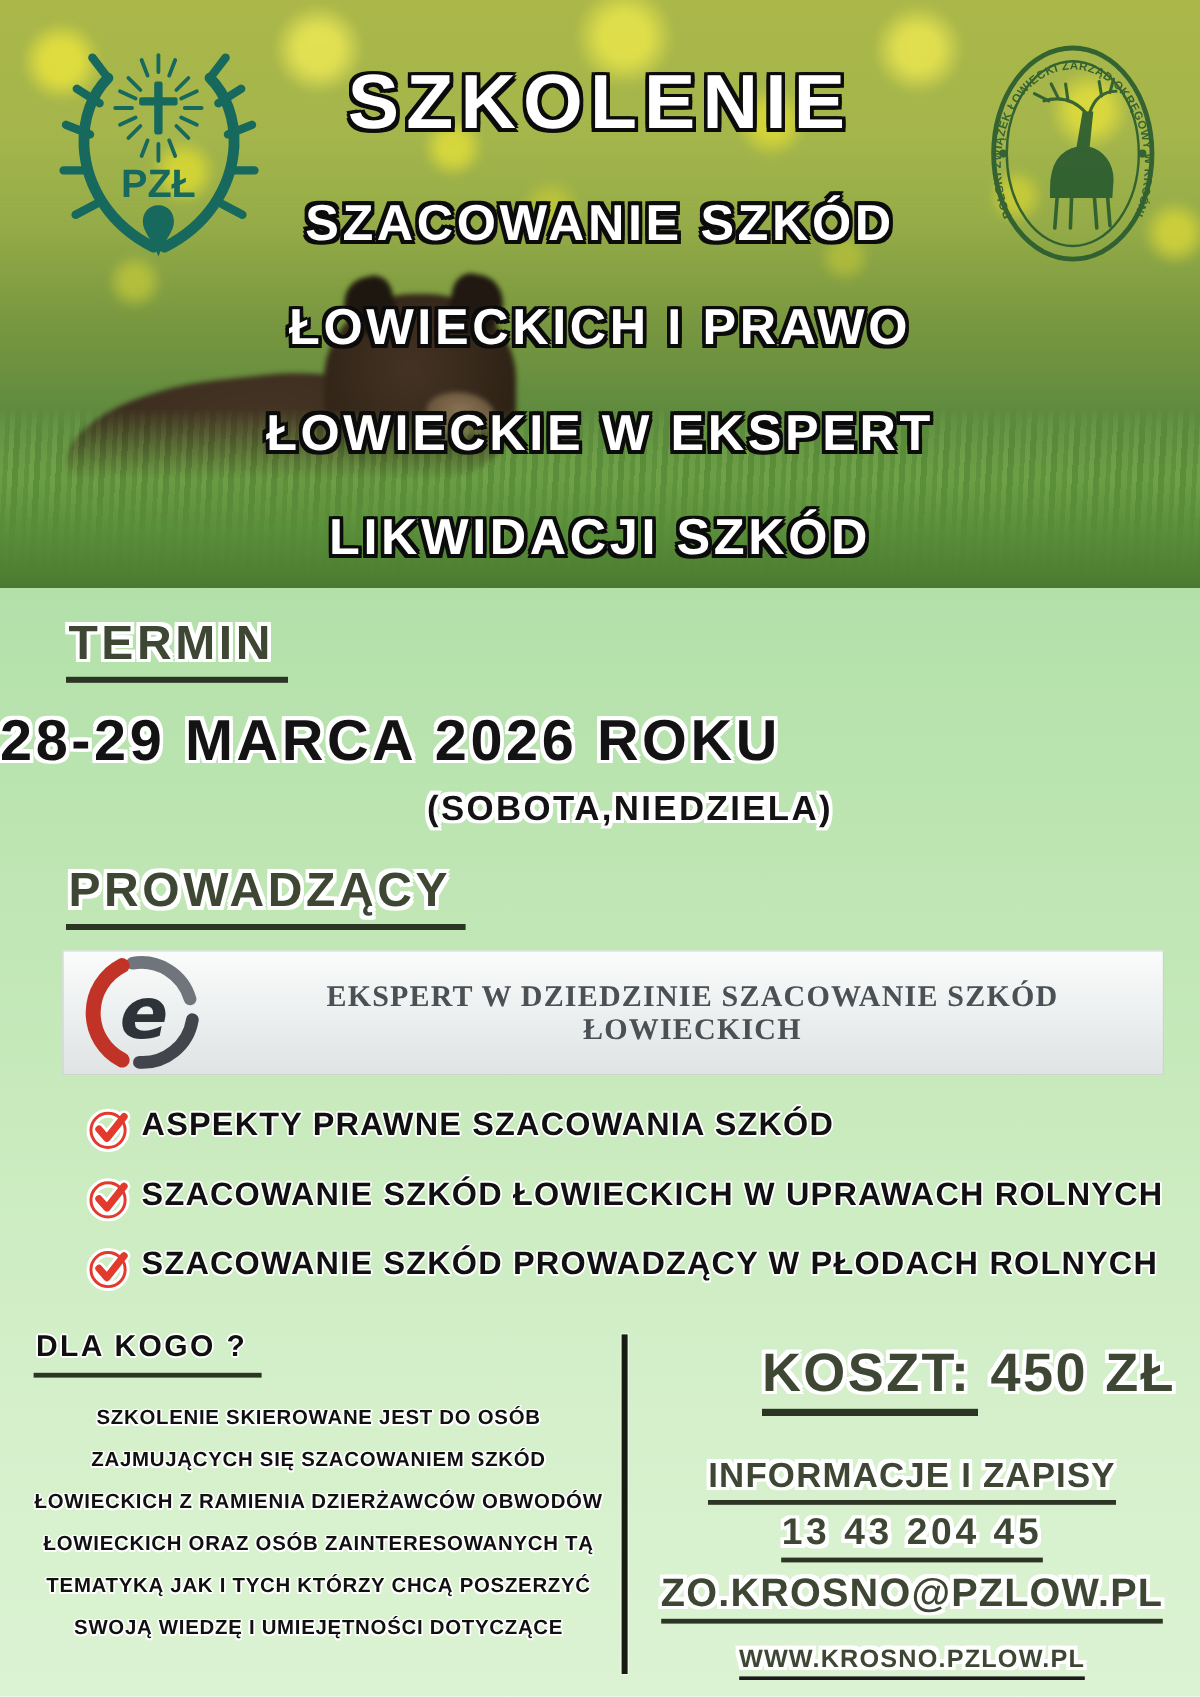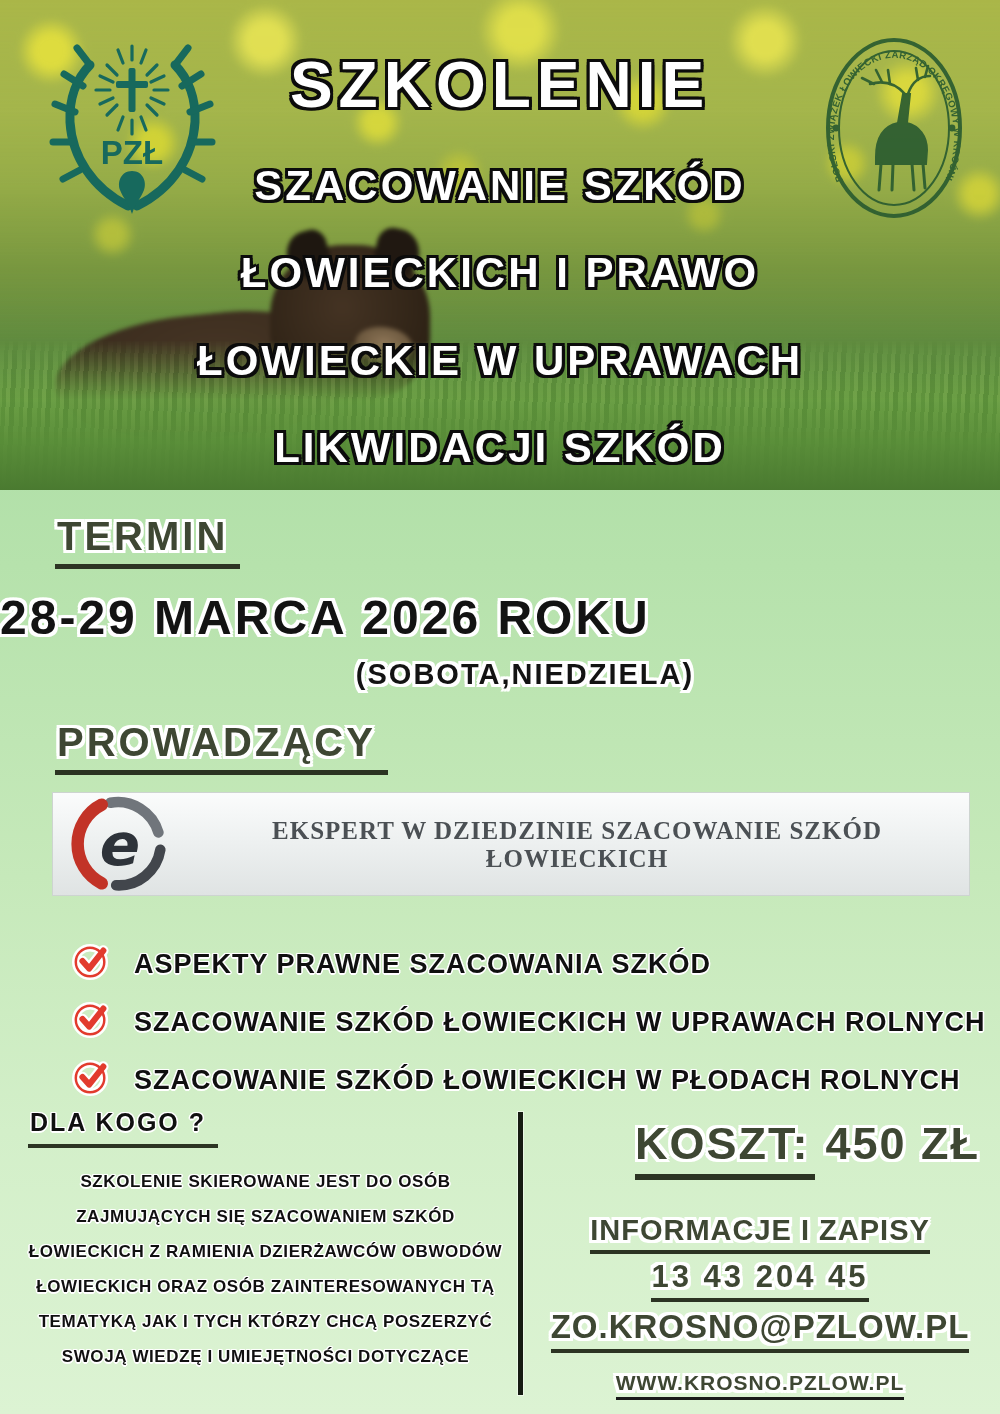--- a/index.html
+++ b/index.html
@@ -81,21 +81,21 @@
 
   .banner{position:absolute;left:52px;top:792px;width:918px;height:104px;
     background:linear-gradient(180deg,#fbfcfc 0%,#eef1f1 45%,#dfe3e3 100%);
     display:flex;align-items:center;box-shadow:0 0 0 1px #cdd4d0 inset;}
   .banner-logo{width:128px;height:96px;flex:0 0 auto;margin-left:4px;}
   .banner-text{flex:1;text-align:center;font-family:"Liberation Serif",serif;}
   .banner-name{font-size:44px;font-weight:700;color:#a32026;letter-spacing:2px;line-height:1.05;}
   .banner-sub{font-size:25px;font-weight:600;color:#4b5054;letter-spacing:1px;margin-top:2px;}
 
   .topics{position:absolute;left:72px;top:922px;width:900px;}
-  .topic{display:flex;align-items:flex-end;gap:24px;height:58px;}
+  .topic{display:flex;align-items:flex-start;gap:8px;height:58px;}
   .topic-icon{width:38px;height:38px;flex:0 0 auto;}
   .topic-label{font-size:27px;font-weight:800;letter-spacing:1px;white-space:nowrap;}
 
   .divider{position:absolute;left:518px;top:1112px;width:5px;height:283px;background:#161c12;box-shadow:0 0 0 1px rgba(255,255,255,.5);}
 
   .who{position:absolute;left:28px;top:1108px;width:475px;}
   .who-h{font-size:25px;font-weight:800;letter-spacing:2px;}
   .who-h .h-underline{border-bottom-width:4px;padding-bottom:7px;}
   .who-body{margin-top:16px;text-align:center;font-size:17px;font-weight:800;letter-spacing:.6px;line-height:35px;}
 
@@ -195,21 +195,21 @@
           <path d="M90,72 C94,60 102,54 112,54"></path>
           <path d="M100,58 L98,46"></path>
             <path d="M107,55 L110,44"></path>
         </g>
       </g>
     </svg>
 
     <div class="title ol-black">SZKOLENIE</div>
     <div class="sub sub1 ol-black">SZACOWANIE SZKÓD</div>
     <div class="sub sub2 ol-black">ŁOWIECKICH I PRAWO</div>
-    <div class="sub sub3 ol-black">ŁOWIECKIE W UPRAWACH</div>
+    <div class="sub sub3 ol-black">ŁOWIECKIE W EKSPERT</div>
     <div class="sub sub4 ol-black">LIKWIDACJI SZKÓD</div>
   </div>
 
   <div class="termin-h ol-white-olive">
     <span class="h-underline">TERMIN</span>
   </div>
   <div class="date ol-white-black">28-29 MARCA 2026 ROKU</div>
   <div class="days ol-white-black">(SOBOTA,NIEDZIELA)</div>
 
   <div class="prow-h ol-white-olive">
@@ -247,21 +247,21 @@
       </svg>
       <span class="topic-label ol-thin-black">SZACOWANIE SZKÓD ŁOWIECKICH W UPRAWACH ROLNYCH</span>
     </div>
     <div class="topic">
       <svg class="topic-icon" viewBox="0 0 40 40">
         <circle cx="19" cy="21" r="15" fill="none" stroke="#ffffff" stroke-width="8"></circle>
         <path d="M11,20 L18,28 L33,9" fill="none" stroke="#ffffff" stroke-width="11" stroke-linecap="round" stroke-linejoin="round"></path>
         <circle cx="19" cy="21" r="15" fill="none" stroke="#e23b2d" stroke-width="2.6"></circle>
         <path d="M11,20 L18,28 L33,9" fill="none" stroke="#e23b2d" stroke-width="6.4" stroke-linecap="round" stroke-linejoin="round"></path>
       </svg>
-      <span class="topic-label ol-thin-black">SZACOWANIE SZKÓD ŁOWIECKICH W PŁODACH ROLNYCH</span>
+      <span class="topic-label ol-thin-black">SZACOWANIE SZKÓD PROWADZĄCY W PŁODACH ROLNYCH</span>
     </div>
   </div>
 
   <div class="divider"></div>
 
   <div class="who">
     <div class="who-h ol-thin-black">
       <span class="h-underline">DLA KOGO ?</span>
     </div>
     <div class="who-body ol-thin-black">

